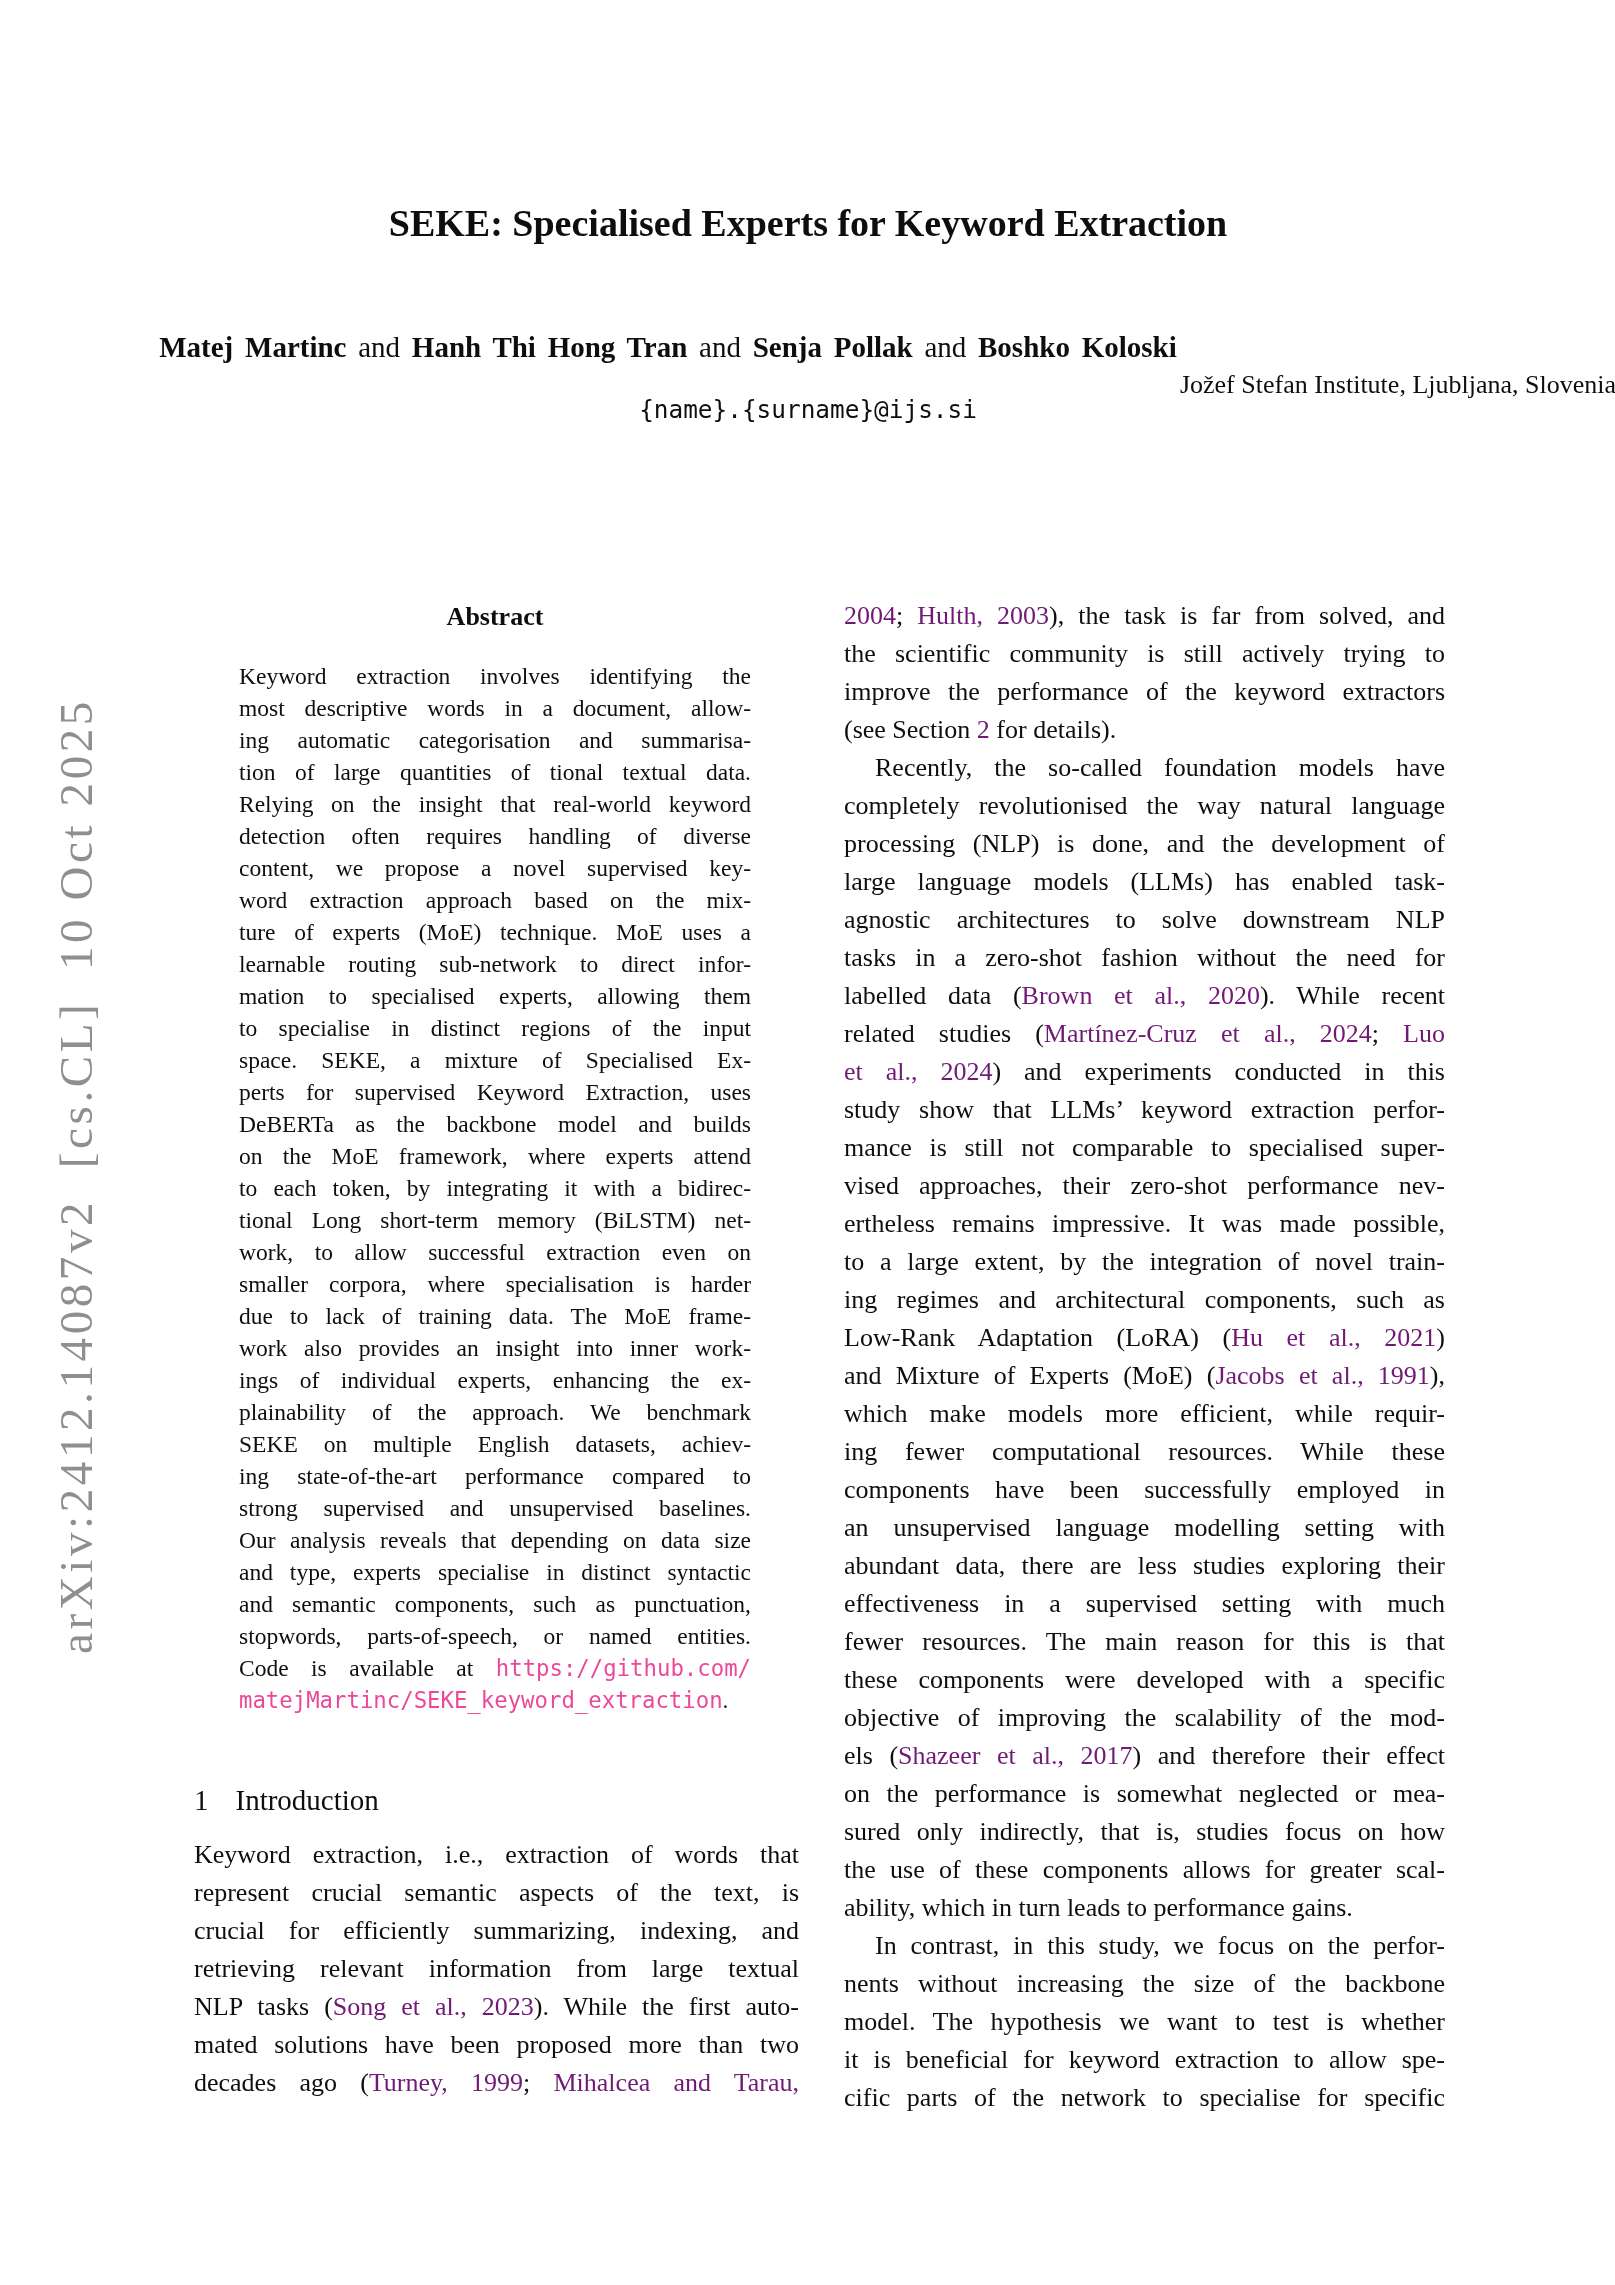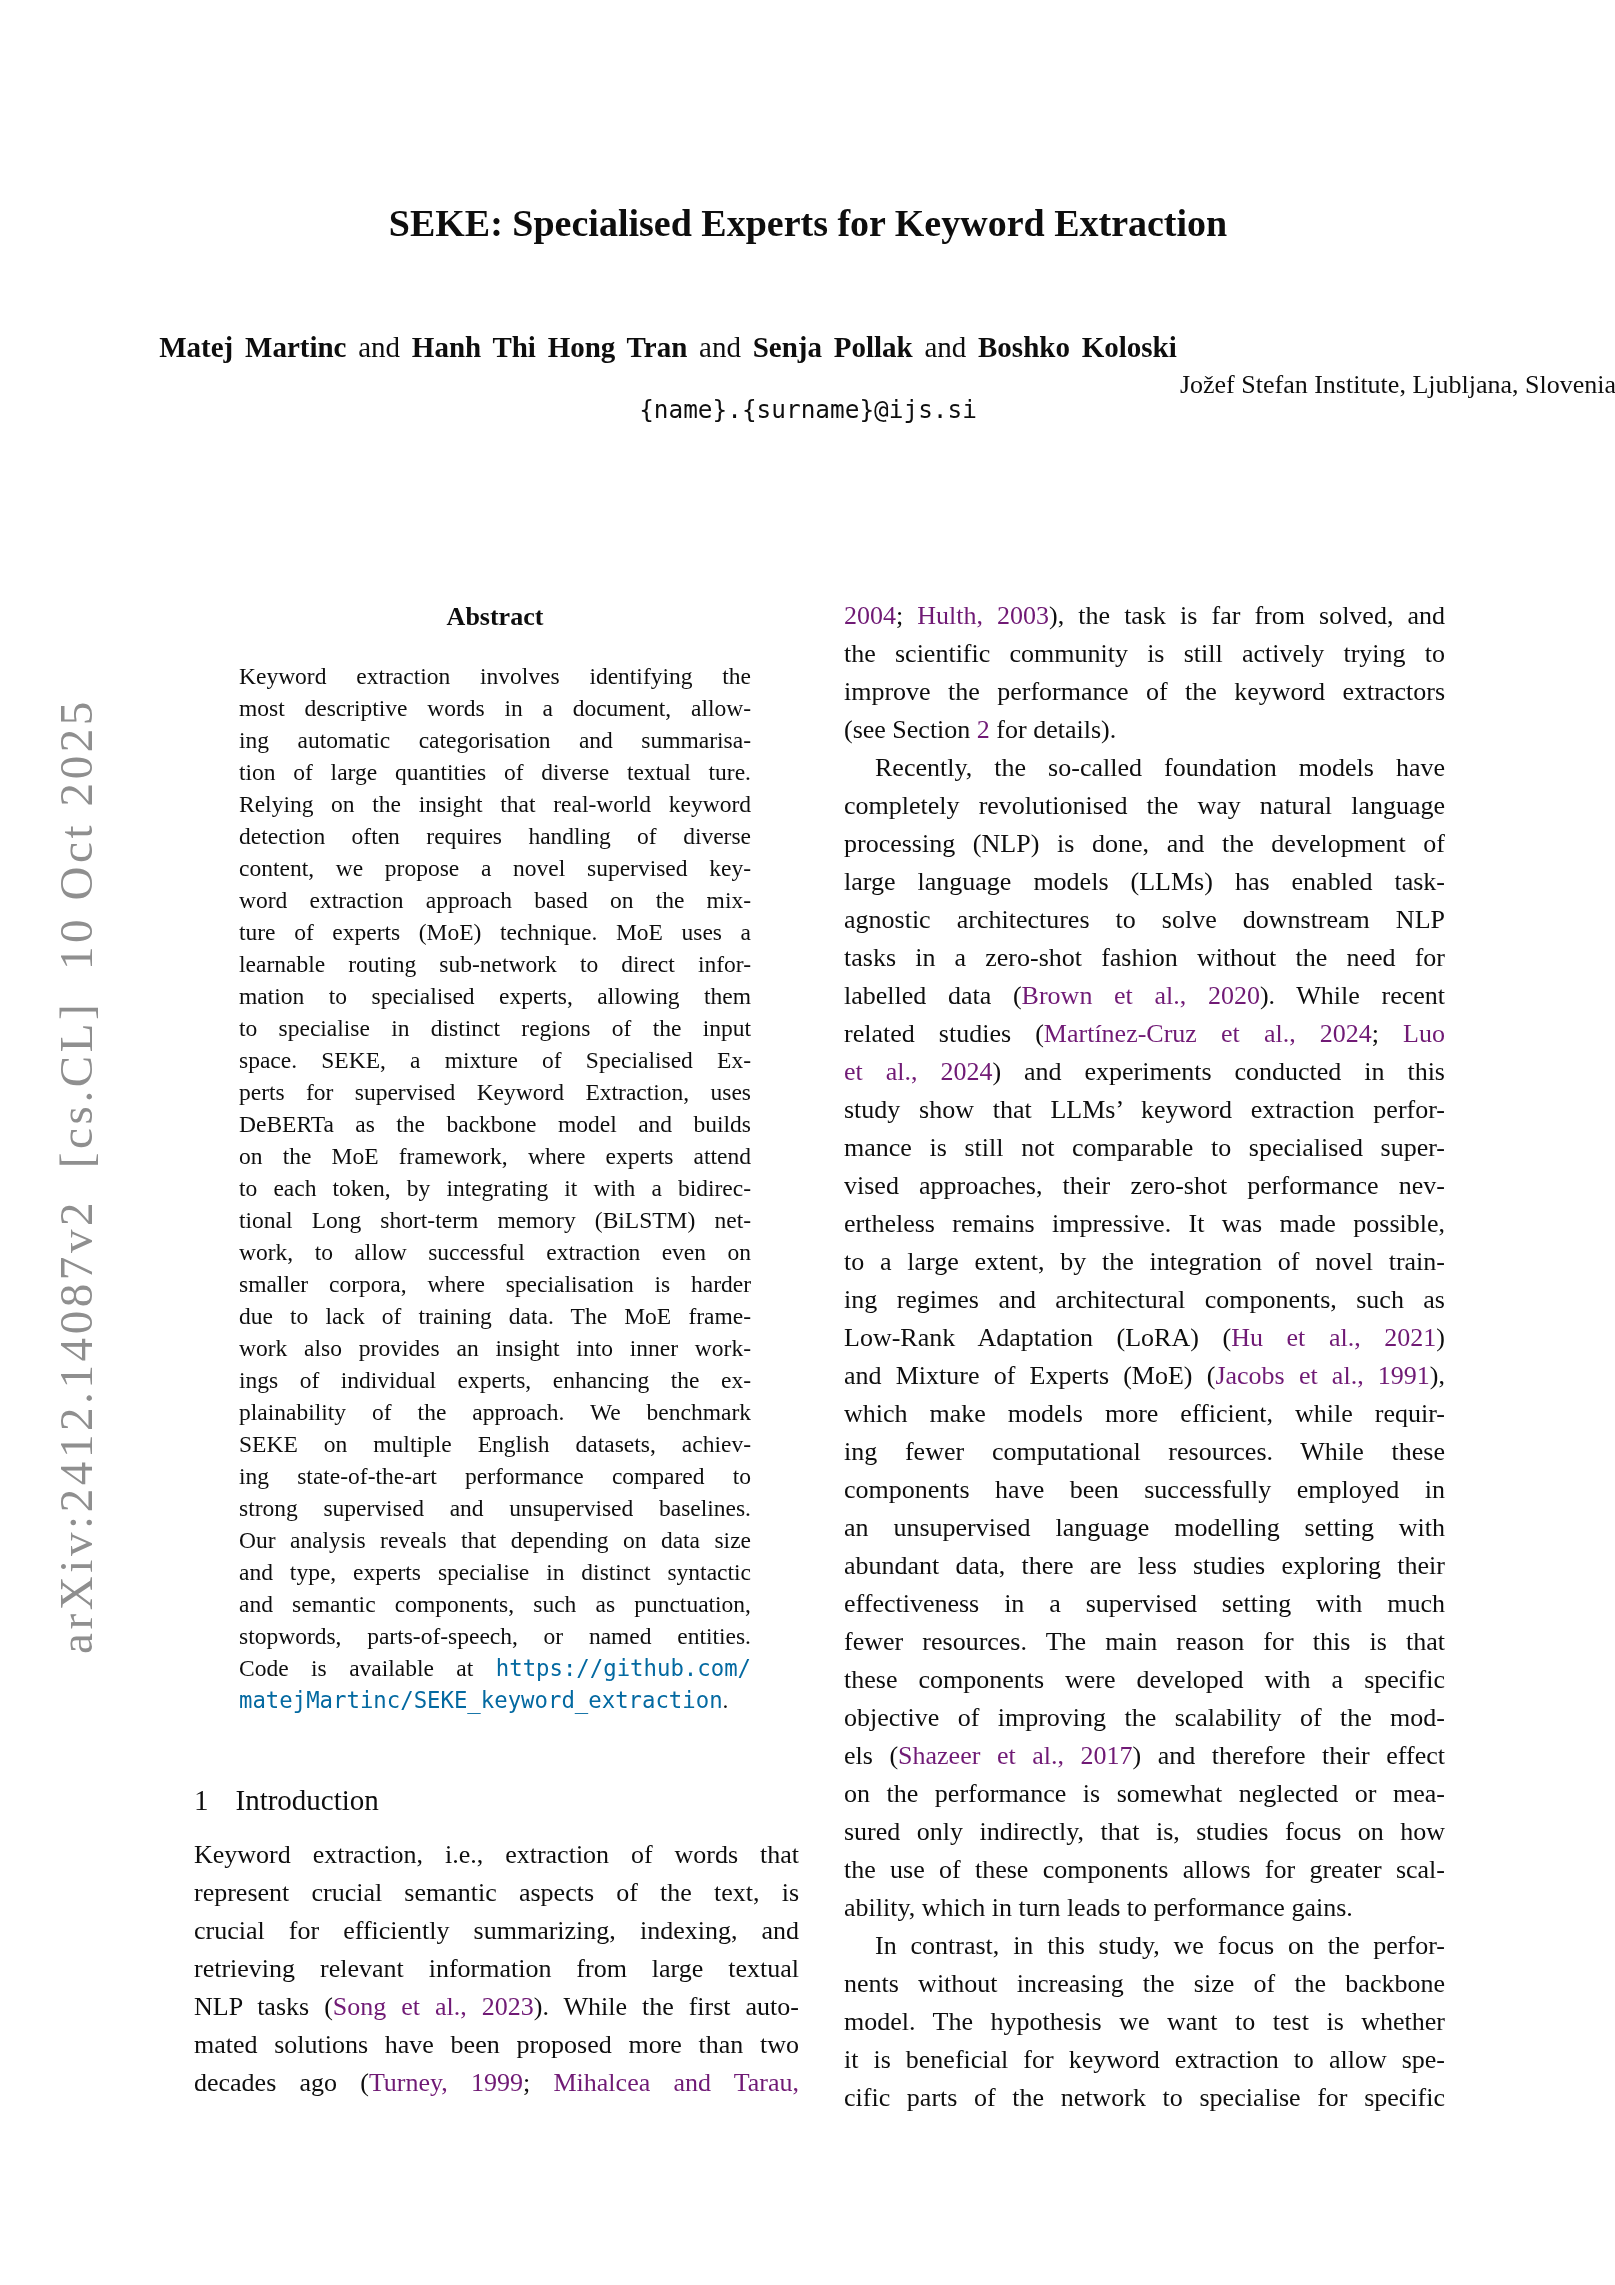--- a/index.html
+++ b/index.html
@@ -62,21 +62,21 @@
     position:absolute;left:844px;top:597px;width:601px;
     font-size:26px;line-height:38px;
   }
   
   .line{text-align:justify;text-align-last:justify;}
   .line.no-just{text-align-last:left;}
   .line.indent{text-indent:31px;}
   .link{color:#701a75;}
   .url{
     font-family:"DejaVu Sans Mono","Liberation Mono",monospace;
-    color:#0369a1;font-size:0.95em;
+    color:#ec4899;font-size:0.95em;
   }
   .bold{font-weight:bold;}
 </style>
 </head>
 <body>
 
 <div id="page">
 
   <div id="arxiv-sidebar">arXiv:2412.14087v2  [cs.CL]  10 Oct 2025</div>
 
@@ -89,21 +89,21 @@
   <div id="affiliation">Jožef Stefan Institute, Ljubljana, Slovenia</div>
 
   <div id="email">{name}.{surname}@ijs.si</div>
 
   <div id="abstract-heading">Abstract</div>
 
   <div id="abstract-body">
       <div class="line"><span>Keyword extraction involves identifying the</span></div>
       <div class="line"><span>most descriptive words in a document, allow-</span></div>
       <div class="line"><span>ing automatic categorisation and summarisa-</span></div>
-      <div class="line"><span>tion of large quantities of diverse textual ture.</span></div>
+      <div class="line"><span>tion of large quantities of tional textual data.</span></div>
       <div class="line"><span>Relying on the insight that real-world keyword</span></div>
       <div class="line"><span>detection often requires handling of diverse</span></div>
       <div class="line"><span>content, we propose a novel supervised key-</span></div>
       <div class="line"><span>word extraction approach based on the mix-</span></div>
       <div class="line"><span>ture of experts (MoE) technique. MoE uses a</span></div>
       <div class="line"><span>learnable routing sub-network to direct infor-</span></div>
       <div class="line"><span>mation to specialised experts, allowing them</span></div>
       <div class="line"><span>to specialise in distinct regions of the input</span></div>
       <div class="line"><span>space.  SEKE, a mixture of Specialised Ex-</span></div>
       <div class="line"><span>perts for supervised Keyword Extraction, uses</span></div>

